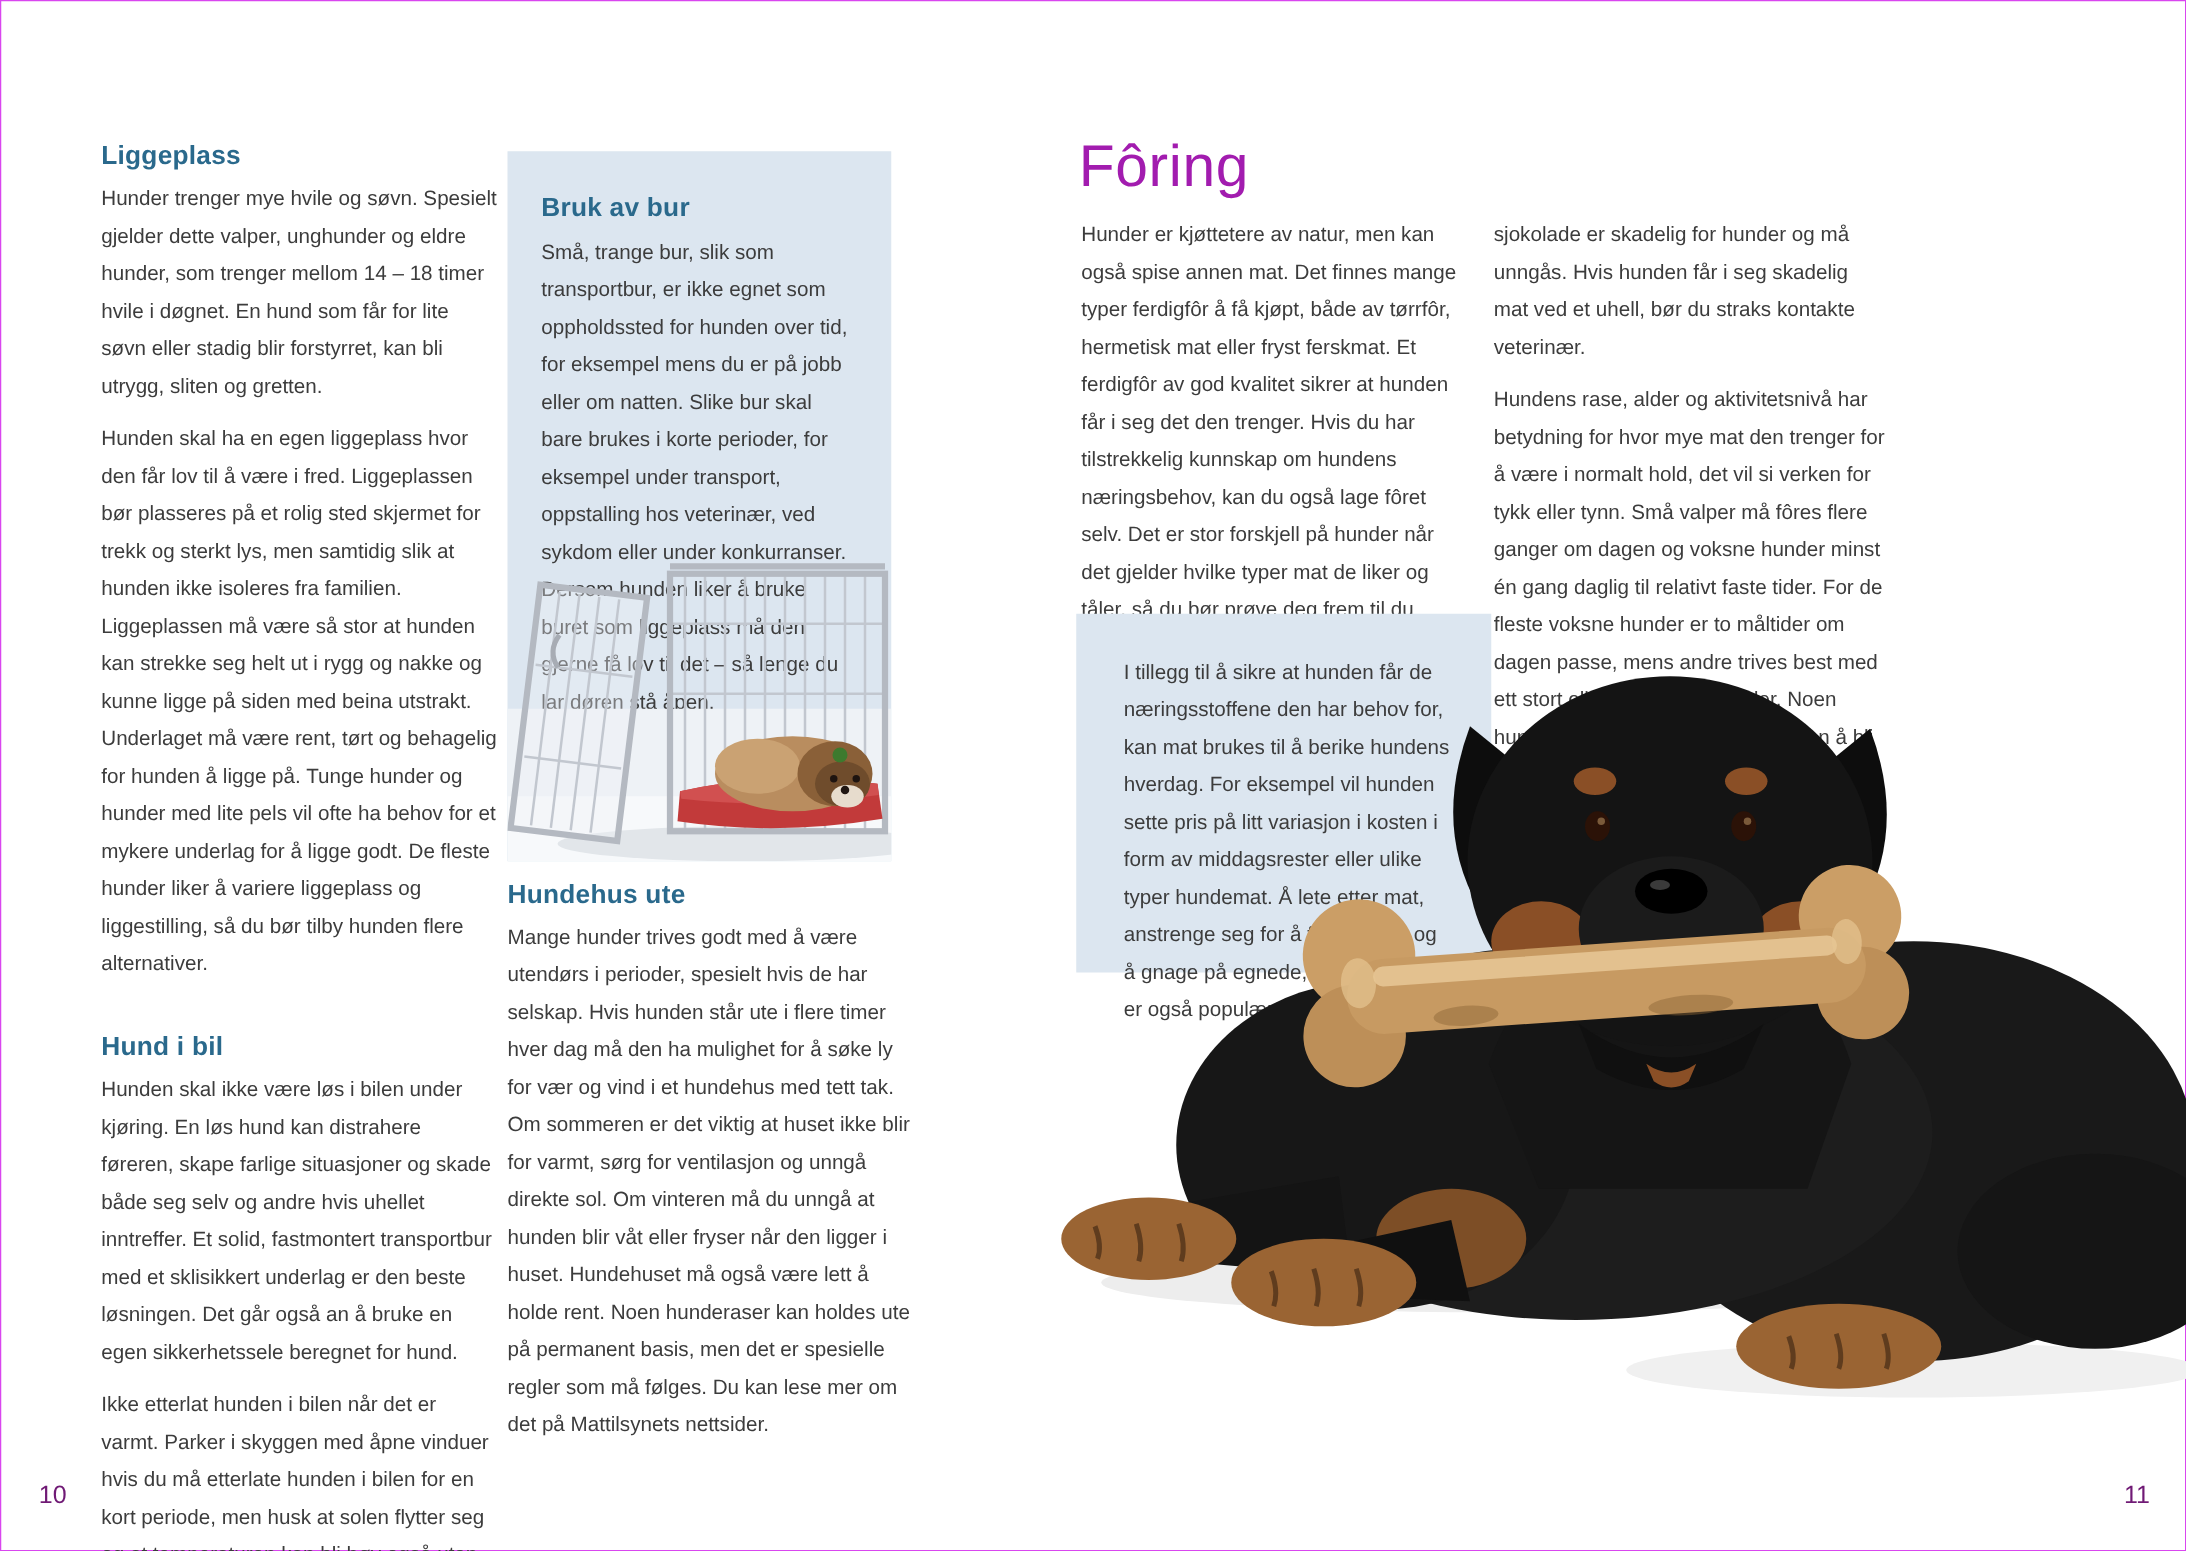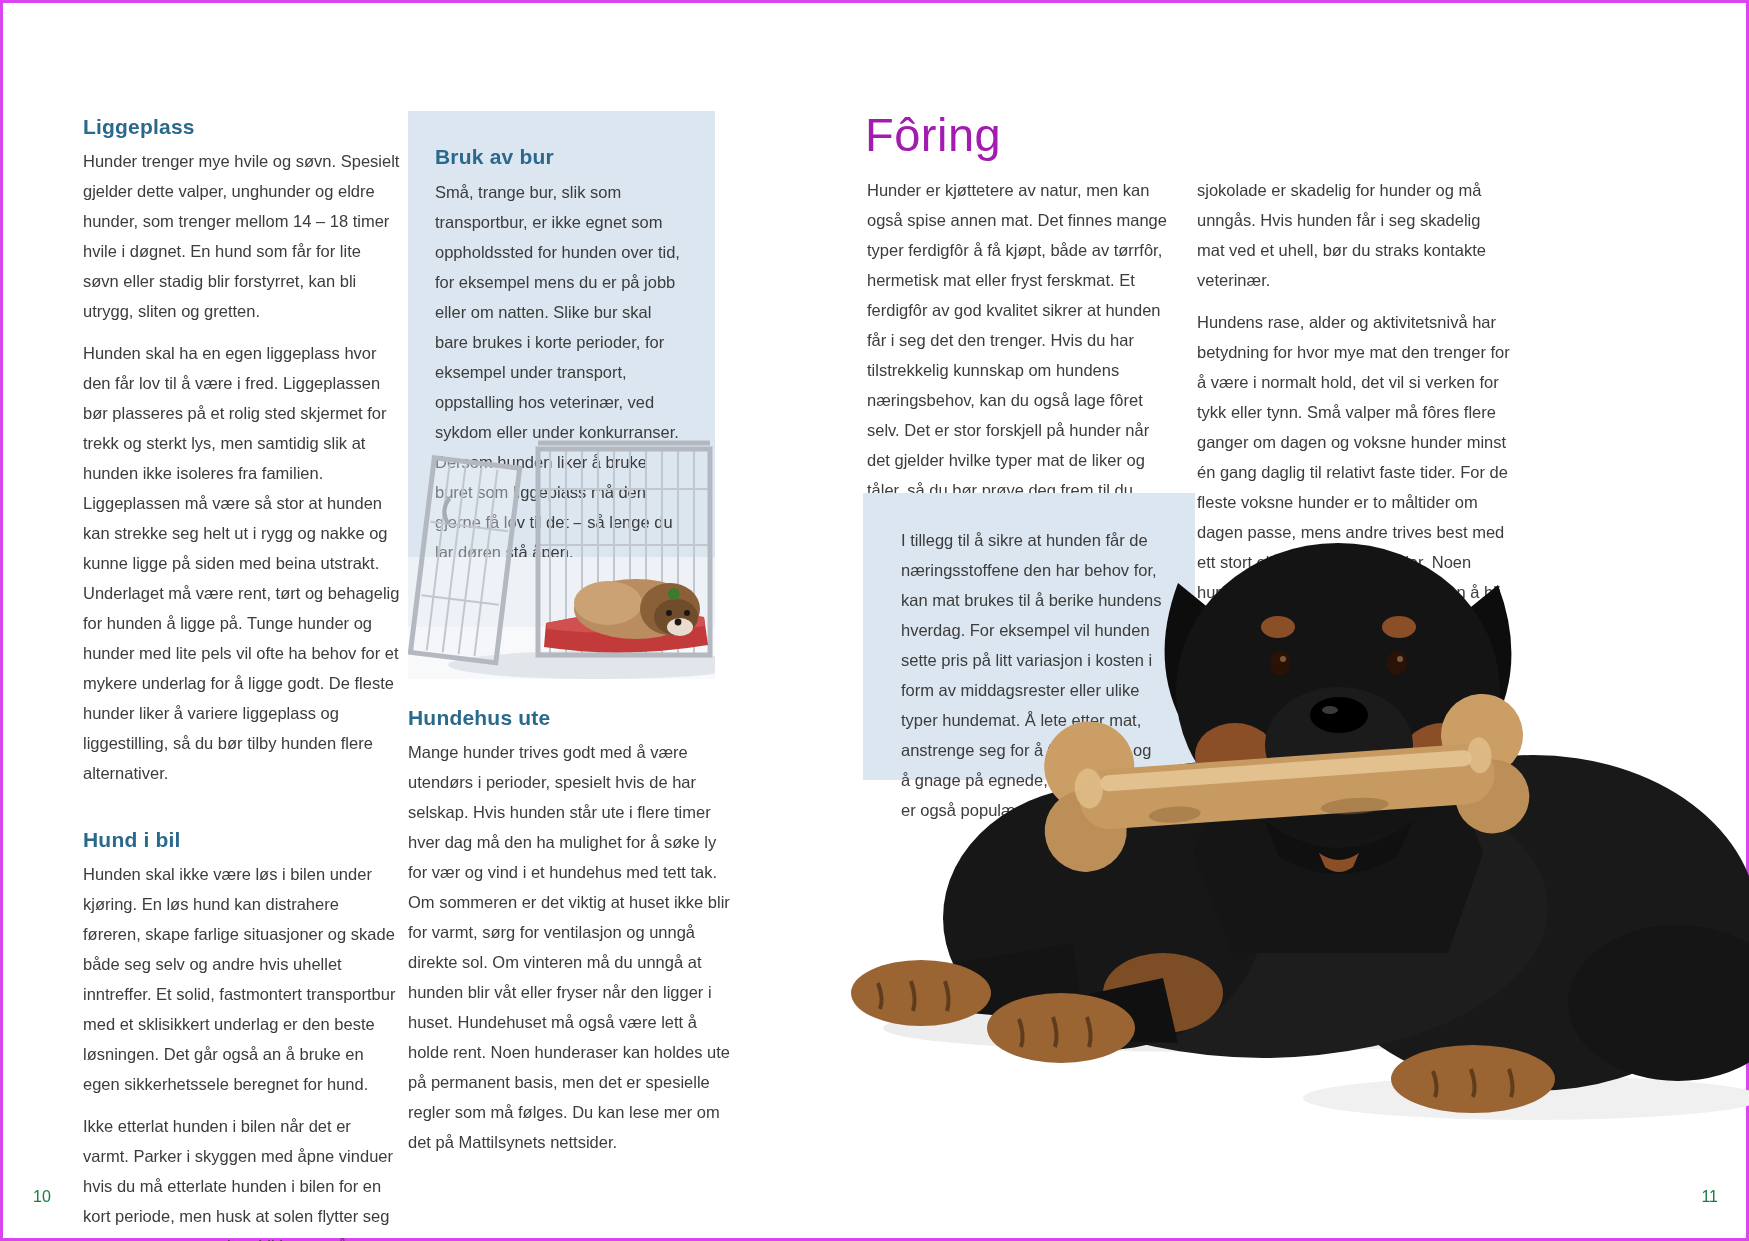--- a/index.html
+++ b/index.html
@@ -3,38 +3,38 @@
 <meta charset="utf-8">
 <style>
   html,body{margin:0;padding:0;background:#ffffff;}
   body{
     width:1749px;height:1241px;position:relative;overflow:hidden;
     font-family:"Liberation Sans","DejaVu Sans",sans-serif;
     -webkit-font-smoothing:antialiased;
   }
   .spread{
     position:absolute;inset:0;background:#ffffff;
-    border:3px solid #d946ef;box-sizing:border-box;
+    border:1px solid #d946ef;box-sizing:border-box;
   }
   .section-heading{
     font-size:21px;font-weight:700;color:#2a698c;margin:0 0 7px 0;
     letter-spacing:.2px;
   }
   .body-text{
     font-size:16.5px;line-height:30px;color:#3c3c3c;margin:0 0 12px 0;
   }
   .col{position:absolute;}
   .col-left{left:80px;top:112px;width:318px;}
   .gap-before{margin-top:40px;}
 
   .infobox{
     position:absolute;background:#dce6f0;box-sizing:border-box;
   }
   .infobox-left{
-    left:405px;top:108px;width:307px;height:568px;
+    left:405px;top:120px;width:307px;height:568px;
     padding:34px 27px 0 27px;
   }
   .infobox-left .section-heading{margin-bottom:8px;}
   .crate-art{position:absolute;left:0;bottom:0;width:307px;height:252px;}
 
   .hundehus{left:405px;top:703px;width:324px;}
 
   .page-title{
     position:absolute;left:862px;top:104px;
     font-size:47px;font-weight:400;color:#a21caf;letter-spacing:.5px;margin:0;
@@ -44,21 +44,21 @@
 
   .infobox-right{
     left:860px;top:490px;width:332px;height:287px;
     padding:32px 30px 0 38px;
   }
   .infobox-right .body-text{width:262px;margin:0;}
 
   .dog-art{position:absolute;left:830px;top:520px;width:919px;height:721px;pointer-events:none;}
 
   .page-number{
-    position:absolute;bottom:32px;font-size:16px;color:#15803d;
+    position:absolute;bottom:32px;font-size:20px;color:#701a75;
   }
   .page-number-left{left:30px;}
   .page-number-right{right:28px;}
 </style>
 </head>
 <body>
 
 <div class="spread">
 
   <div class="col col-left">

